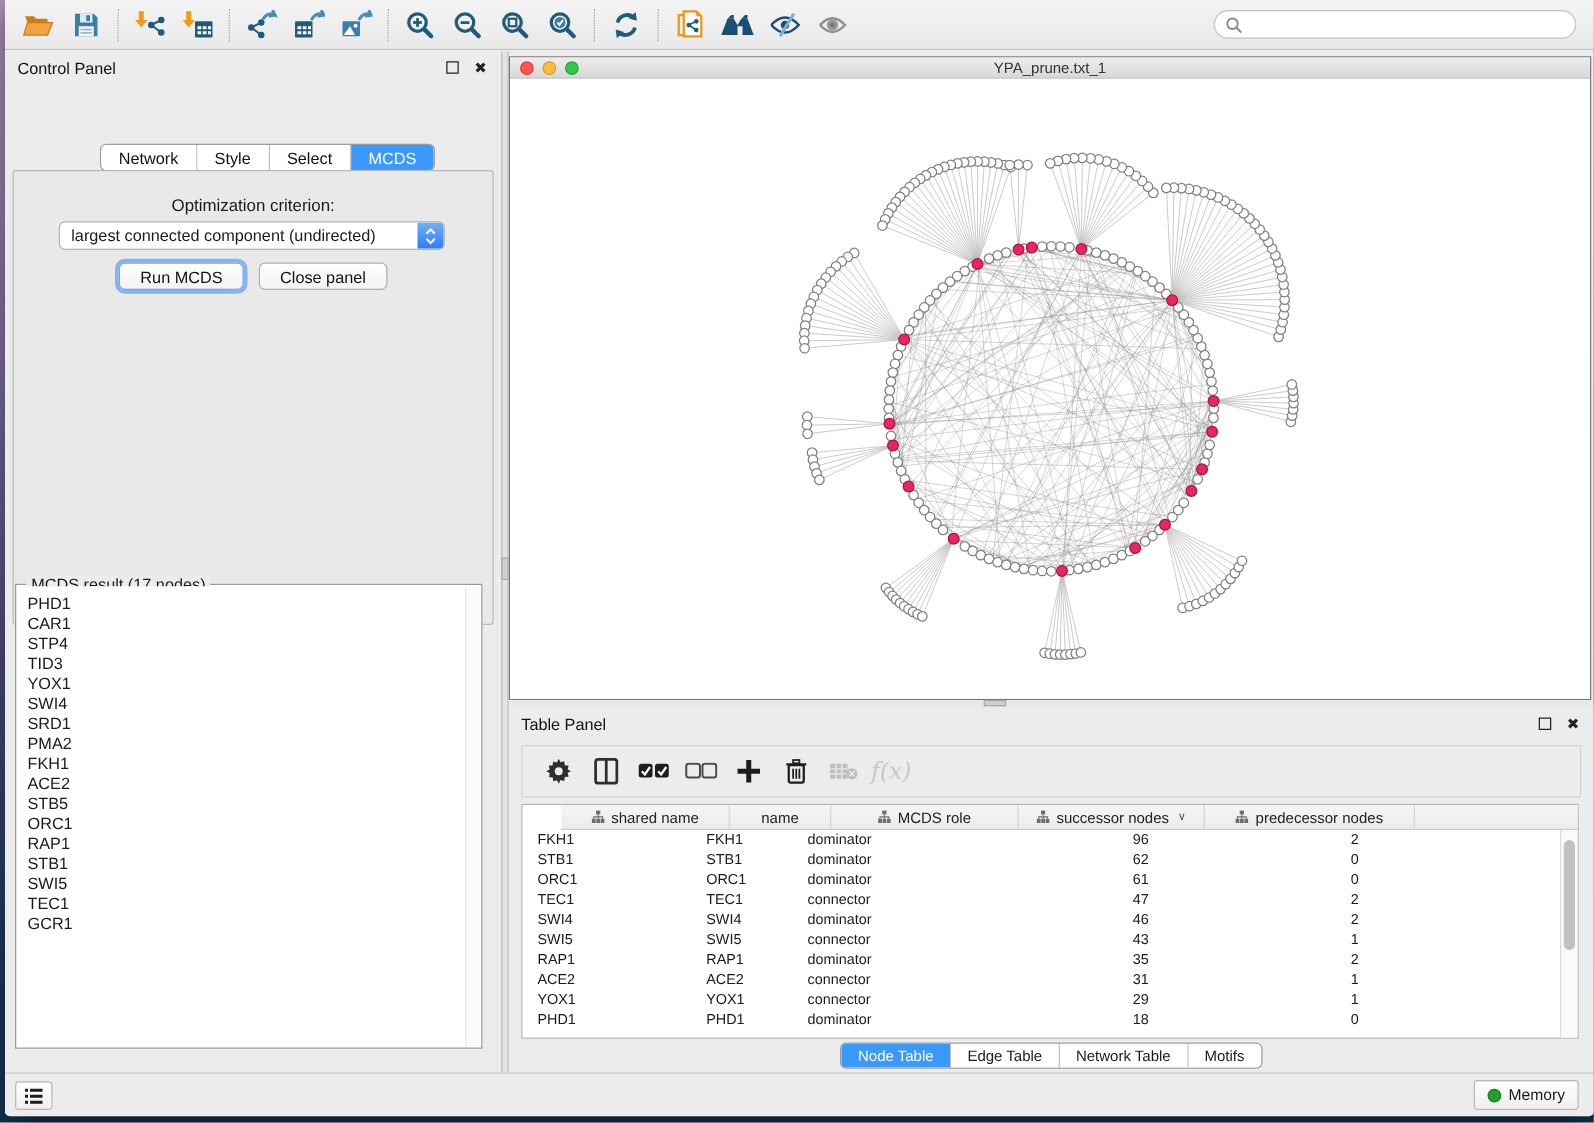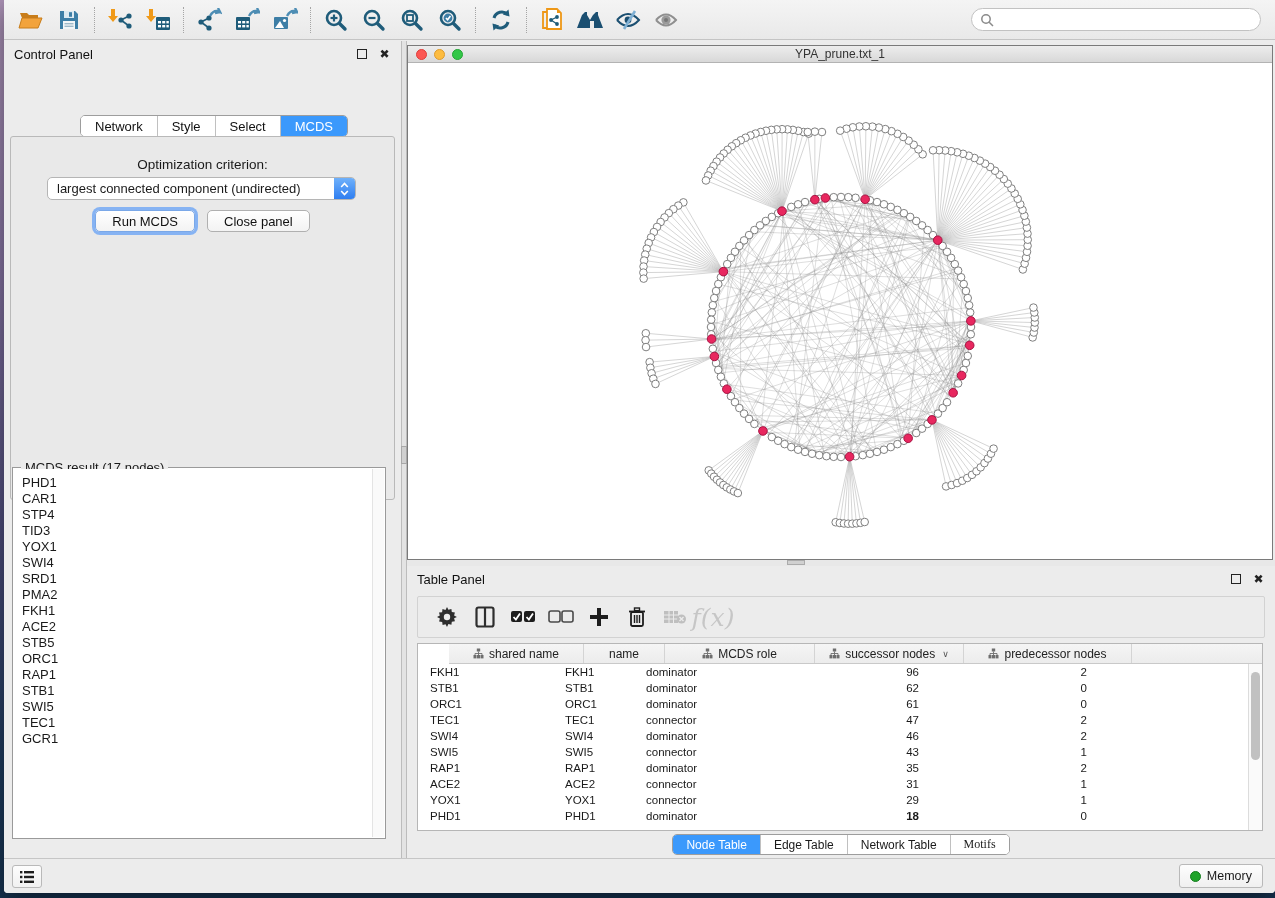--- a/index.html
+++ b/index.html
@@ -77,42 +77,42 @@
   
   .h-splitter { position:absolute; left:403px; right:0; top:560px; height:6px; background:#e8e8e8; }
   .h-splitter .handle { position:absolute; left:380px; top:0; width:18px; height:5px; background:#d0d0d0; border:1px solid #ababab; }
 
   
   .table-panel { position:absolute; left:403px; top:566px; right:0; height:292px; background:#ececec; }
   .tp-toolbar { position:absolute; left:10px; right:10px; top:30px; height:42px; background:#ececec;
                 border:1px solid #d2d2d2; border-radius:2px; display:flex; align-items:center; padding:0 10px; }
   .tp-btn { width:38px; height:32px; display:flex; align-items:center; justify-content:center; }
   .tp-btn.disabled { opacity:.45; }
-  .fx-label { font-family:"DejaVu Serif","Liberation Serif",serif; font-style:italic; font-size:25px; color:#9a9a9a;text-align:center; }
+  .fx-label { font-family:"DejaVu Serif","Liberation Serif",serif; font-style:italic; font-size:19px; color:#9a9a9a;text-align:center; }
 
   .node-table { position:absolute; left:10px; right:12px; top:77px; height:188px; background:#fff;
                 border:1px solid #b6b6b6;padding-left:31px; }
   .nt-header { display:flex; height:20px; background:linear-gradient(#f5f5f5,#ececec); border-bottom:1px solid #c9c9c9;
                font-size:12px; color:#222; }
   .nt-hcell { display:flex; align-items:center; justify-content:center; gap:5px; border-right:1px solid #d4d4d4;
               overflow:hidden; white-space:nowrap; }
   .nt-hcell.filler { border-right:none; flex:1; }
   .sort-chevron { font-size:9px; color:#555; margin-left:2px; }
   .nt-body { position:absolute; top:20px; left:0; right:14px; bottom:0; overflow:hidden; }
   .nt-row { display:flex; height:16px; font-size:11.5px; align-items:center; }
   .nt-cell { overflow:hidden; white-space:nowrap; }
   .nt-cell.text { padding-left:12px; text-align:left; }
   .nt-cell.num { text-align:right; padding-right:14px; }
   .nt-scroll { position:absolute; top:20px; right:0; bottom:0; width:14px; background:#fafafa; border-left:1px solid #dcdcdc; }
   .nt-thumb { position:absolute; left:2px; top:8px; width:9px; height:88px; background:#c1c1c1; border-radius:5px; }
 
   .tp-tabs { position:absolute; left:0; right:0; top:268px; display:flex; justify-content:center; }
   .tp-tabs .group { display:flex; border:1px solid #9d9d9d; border-radius:5px; overflow:hidden; background:#fff; height:21px; }
   .tp-tab { padding:0 13px; display:flex; align-items:center; font-size:12px; border-right:1px solid #c0c0c0; background:#fff; }
-  .tp-tab:last-child { border-right:none;font-family:Liberation Serif, serif; }
+  .tp-tab:last-child { border-right:none; }
   .tp-tab.active { background:#3b99fc; color:#fff; }
 
   
   .status-bar { position:absolute; left:0; right:0; bottom:0; height:35px; background:#ececec; border-top:1px solid #c6c6c6; }
   .sb-left-btn { position:absolute; left:8px; top:6px; width:30px; height:23px; background:linear-gradient(#fdfdfd,#f1f1f1);
                  border:1px solid #b9b9b9; border-radius:3px; display:flex; align-items:center; justify-content:center; }
   .sb-memory { position:absolute; right:12px; top:5px; height:24px; padding:0 10px; background:linear-gradient(#fdfdfd,#f0f0f0);
                border:1px solid #b9b9b9; border-radius:3px; display:flex; align-items:center; gap:6px; font-size:12.5px; }
   .mem-dot { width:11px; height:11px; border-radius:50%; background:#1fa32a; border:1px solid #157d1e; }
 </style>
@@ -1185,21 +1185,21 @@
             <div class="nt-cell text" style="width: 135px;">YOX1</div>
             <div class="nt-cell text" style="width: 81px;">YOX1</div>
             <div class="nt-cell text" style="width: 150px;">connector</div>
             <div class="nt-cell num" style="width: 149px;">29</div>
             <div class="nt-cell num" style="width: 168px;">1</div>
           </div>
           <div class="nt-row">
             <div class="nt-cell text" style="width: 135px;">PHD1</div>
             <div class="nt-cell text" style="width: 81px;">PHD1</div>
             <div class="nt-cell text" style="width: 150px;">dominator</div>
-            <div class="nt-cell num" style="width: 149px; font-weight: bold;">18</div>
+            <div class="nt-cell num" style="width: 149px;">18</div>
             <div class="nt-cell num" style="width: 168px;">0</div>
           </div>
         </div>
       <div class="nt-scroll">
           <div class="nt-thumb"></div>
         </div>
     </div>
 
     <div class="tp-tabs">
       <div class="group">

